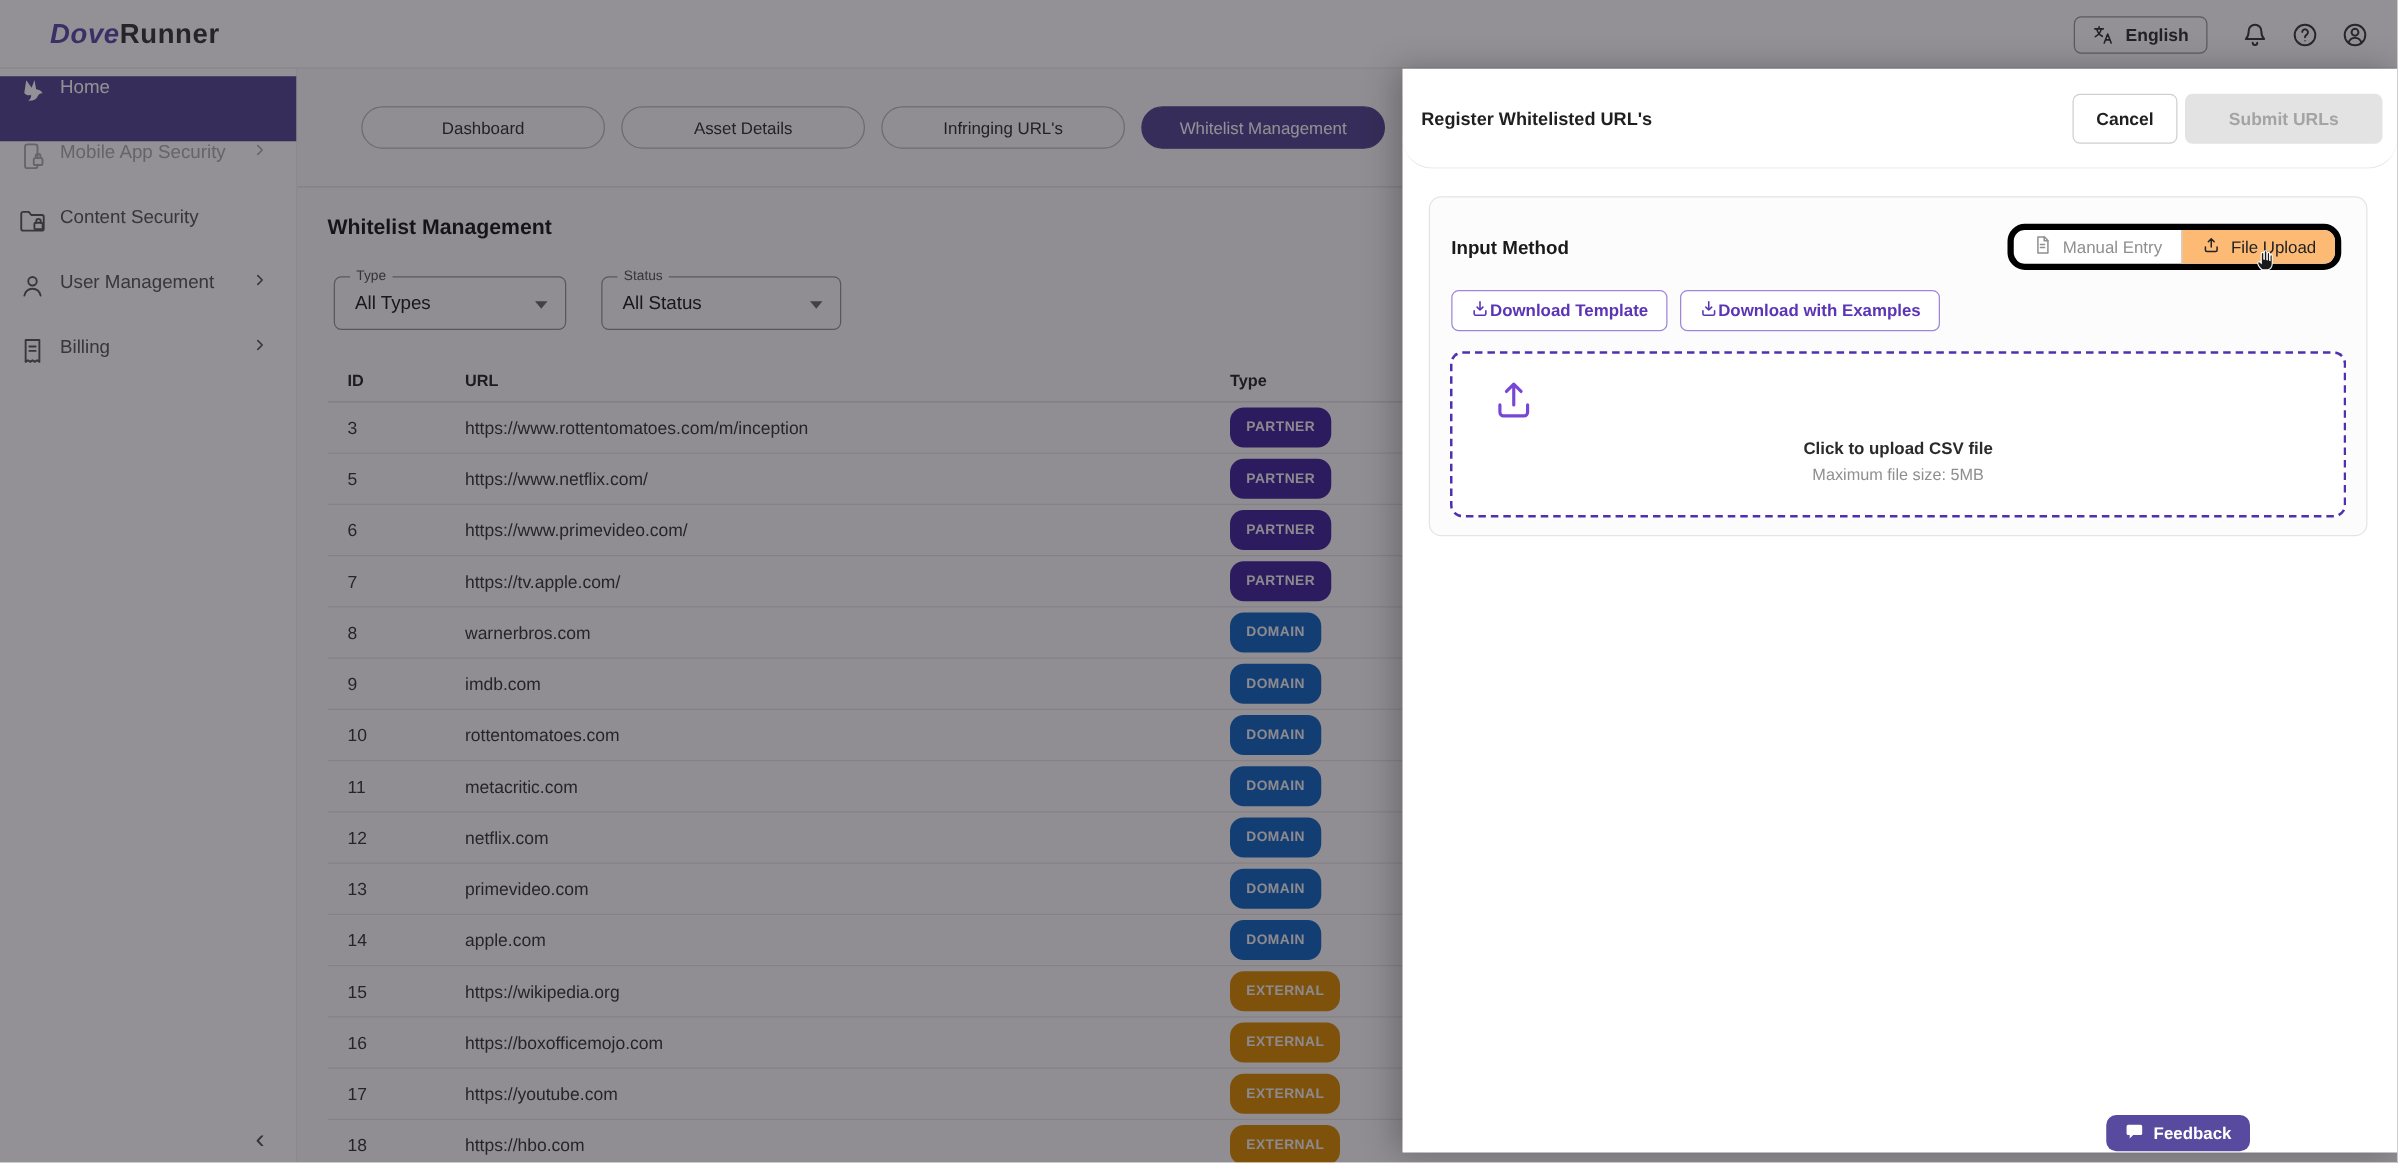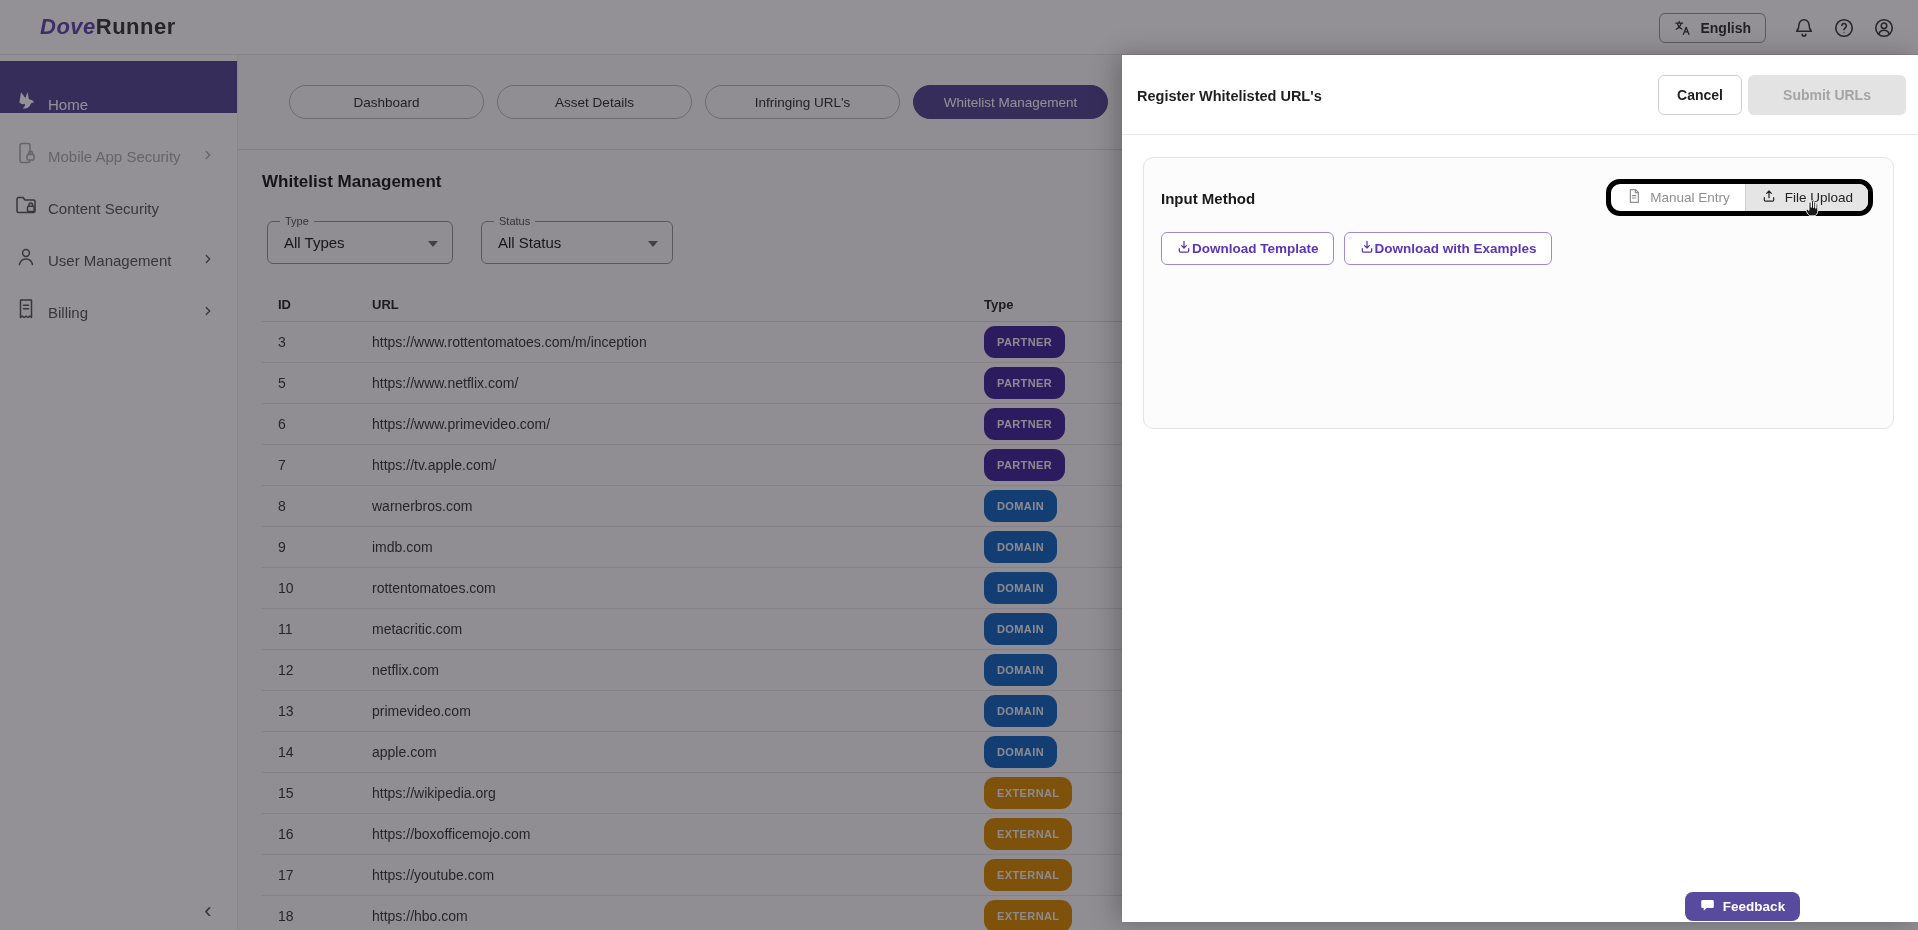--- a/index.html
+++ b/index.html
@@ -13,21 +13,21 @@
   .topbar { position:absolute; left:0; top:0; width:100%; height:55px; background:#fff; border-bottom:1px solid #e6e6e6; display:flex; align-items:center; }
   .logo { margin-left:40px; font-size:22px; font-weight:700; letter-spacing:.5px; cursor:pointer; }
   .logo .p1 { color:#5f4da8; font-style:italic; }
   .logo .p2 { color:#3a3a3a; }
   .topbar-right { position:absolute; right:22px; top:0; height:55px; display:flex; align-items:center; gap:16px; }
   .lang-btn { display:flex; align-items:center; gap:8px; border:1px solid #9a9a9a; border-radius:6px; height:30px; padding:0 14px; color:#333; font-size:14px; font-weight:600; background:#fff; margin-right:10px;text-align:right; }
   .icon-btn { width:24px; height:24px; color:#3c3c3c; display:flex; align-items:center; justify-content:center; }
   .icon-btn svg, .lang-btn svg { display:block; }
 
   .sidebar { position:absolute; left:0; top:55px; bottom:0; width:238px; background:#fff; border-right:1px solid #ececec; }
-  .side-item { position:relative; height:52px; display:flex; align-items:flex-end; padding-left:14px; gap:10px; color:#5a5a5a; font-size:15px; cursor:pointer; }
+  .side-item { position:relative; height:52px; display:flex; align-items:flex-start; padding-left:14px; gap:10px; color:#5a5a5a; font-size:15px; cursor:pointer; }
   .side-item.active { background:#564a92; color:#fff; margin-top:6px; }
   .side-item.muted { color:#adadad; }
   .side-item .chev { position:absolute; right:22px; color:inherit; }
   .side-icon { width:24px; height:24px; flex:0 0 24px; }
   .collapse { position:absolute; left:196px; bottom:8px; font-size:22px; color:#555; width:24px; height:24px; text-align:center; cursor:pointer; }
 
   .main { position:absolute; left:238px; top:55px; right:0; bottom:0; background:#fafafa; }
   .tabsrow { height:95px; border-bottom:1px solid #dedede; display:flex; align-items:center; gap:13px; padding-left:51px; }
   .tab { width:195px; height:34px; border:1px solid #b9b9b9; border-radius:17px; background:transparent; display:flex; align-items:center; justify-content:center; font-size:13.5px; color:#333; cursor:pointer; }
   .tab.active { background:#564a92; border-color:#564a92; color:#fff; }
@@ -48,31 +48,31 @@
   .badge { display:inline-flex; align-items:center; height:22px; padding:16px 13px; border-radius:11px; font-size:11px; font-weight:700; color:#f2f2f2; letter-spacing:.4px; }
   .badge-partner  { background:#46289b; }
   .badge-domain   { background:#1769c0; }
   .badge-external { background:#d98c00; }
 
   
   .overlay { position:absolute; inset:0; background:rgba(15,12,22,.45); z-index:10; }
 
   
   .drawer { position:absolute; left:1122px; top:55px; width:796px; height:867px; background:#fff; z-index:20; box-shadow:-6px 0 24px rgba(0,0,0,.25); }
-  .d-header { position:relative; height:80px; border-bottom:1px solid #e8e8e8; }
+  .d-header { position:relative; height:80px; border-bottom:1px solid #e8e8e8;border-radius:24px; }
   .d-title { position:absolute; left:15px; top:33px; font-size:14.5px; font-weight:600; color:#1f1f1f; }
   .btn-cancel { position:absolute; right:176px; top:20px; width:84px; height:40px; border:1px solid #cfcfcf; border-radius:6px; background:#fff; font-size:14px; font-weight:600; color:#1f1f1f; font-family:inherit; cursor:pointer; }
   .btn-submit { position:absolute; right:12px; top:20px; width:158px; height:40px; border:none; border-radius:6px; background:#e3e3e3; font-size:14px; font-weight:600; color:#a4a4a4; font-family:inherit; }
 
   .card { position:absolute; left:21px; top:102px; width:751px; height:272px; background:#fcfcfc; border:1px solid #e4e4e4; border-radius:10px; }
   .im-label { position:absolute; left:17px; top:32px; font-size:15px; font-weight:700; color:#1a1a1a; }
   .toggle { position:absolute; right:20px; top:21px; height:37px; display:flex; border:5px solid #000000; border-radius:14px; overflow:hidden; background:#fff; }
   .toggle .seg { display:flex; align-items:center; gap:8px; padding:0 15px; font-size:13.5px; color:#8f8f8f; cursor:pointer; }
   .toggle .seg + .seg { border-left:1px solid #cfcfcf; }
-  .toggle .seg.selected { background:#e5e5e5; color:#222; }
+  .toggle .seg.selected { background:#fdba74; color:#222; }
   .dl-row { position:absolute; left:17px; top:74px; display:flex; gap:10px; }
   .dl-btn { display:flex; align-items:center; gap:0; height:33px; padding:0 14px; border:1px solid #9f87d8; border-radius:6px; background:#fff; color:#5b35b5; font-size:13.5px; font-weight:600; font-family:inherit; cursor:pointer; }
   .dropzone { position:absolute; left:16px; right:16px; top:123px; height:133px; border:2px dashed #5030ae; border-radius:10px; background:#fff; cursor:pointer; }
   .dz-icon { position:absolute; left:30px; top:18px; color:#7646d6; }
   .dz-title { position:absolute; left:0; right:0; top:68px; text-align:center; font-size:13.5px; font-weight:600; color:#2b2b2b; }
   .dz-sub { position:absolute; left:0; right:0; top:89px; text-align:center; font-size:13px; color:#8f8f8f; }
 
   .feedback { position:absolute; right:118px; bottom:1px; height:29px; width:115px; background:#584a9e; border-radius:8px; display:flex; align-items:center; justify-content:center; gap:8px; color:#fff; font-size:13.5px; font-weight:600; cursor:pointer; }
 
   .cursor { position:absolute; left:1800px; top:196px; z-index:40; }
@@ -365,20 +365,30 @@
           <span>
             <svg width="16" height="16" viewBox="0 0 24 24" fill="none" stroke="currentColor" stroke-width="1.9" stroke-linecap="round" stroke-linejoin="round">
                 <path d="M12 3.5v10M8.5 10L12 13.5 15.5 10"></path>
                 <path d="M5 14.5V18a1.8 1.8 0 0 0 1.8 1.8h10.4A1.8 1.8 0 0 0 19 18v-3.5"></path>
               </svg>
           </span>
           <span>Download with Examples</span>
         </button>
       </div>
 
+      <div class="dropzone">
+        <span class="dz-icon">
+          <svg width="38" height="38" viewBox="0 0 24 24" fill="none" stroke="currentColor" stroke-width="1.6" stroke-linecap="round" stroke-linejoin="round">
+              <path d="M12 14.5V4M8.3 7.7L12 4l3.7 3.7"></path>
+              <path d="M5 14.5v3.7A1.8 1.8 0 0 0 6.8 20h10.4a1.8 1.8 0 0 0 1.8-1.8v-3.7"></path>
+            </svg>
+        </span>
+        <div class="dz-title">Click to upload CSV file</div>
+        <div class="dz-sub">Maximum file size: 5MB</div>
+      </div>
     </div>
 
     <div class="feedback">
       <span>
         <svg width="15" height="15" viewBox="0 0 24 24" fill="currentColor">
             <path d="M4 3h16a2 2 0 0 1 2 2v9a2 2 0 0 1-2 2h-9.5L6 20.5V16H4a2 2 0 0 1-2-2V5a2 2 0 0 1 2-2z"></path>
           </svg>
       </span>
       <span>Feedback</span>
     </div>

